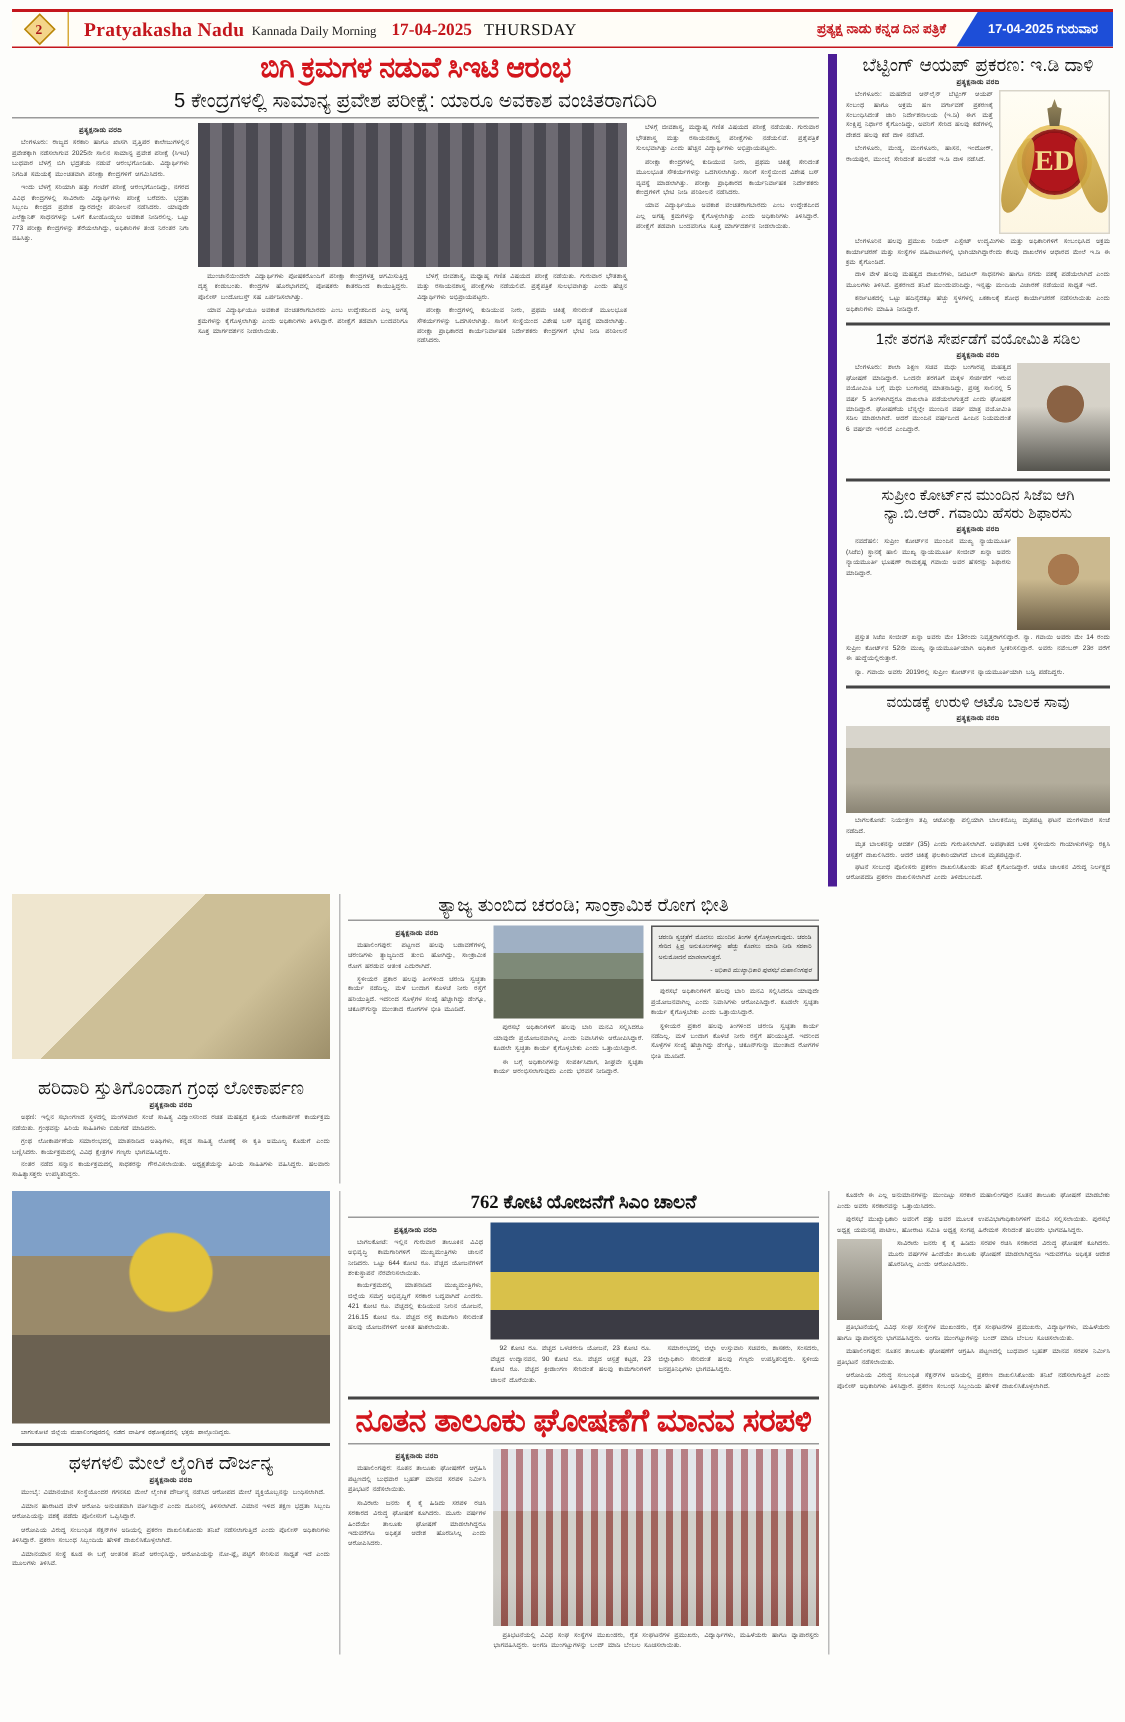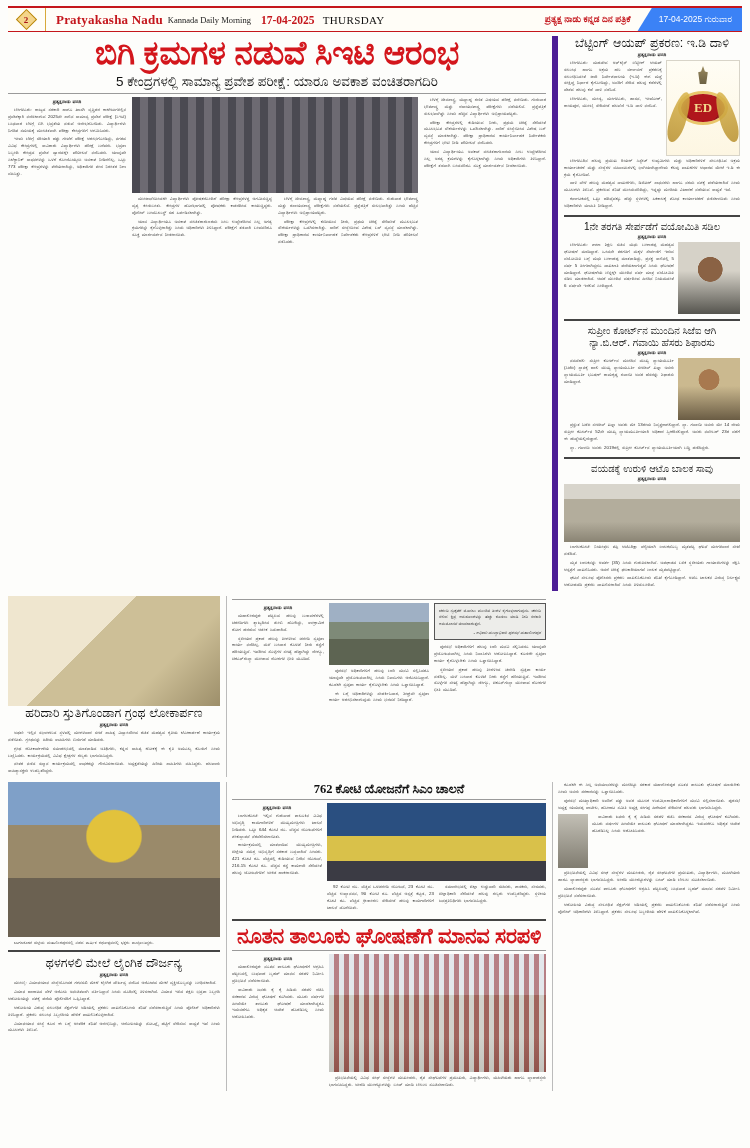--- a/index.html
+++ b/index.html
@@ -60,43 +60,43 @@
   }
   .mast-day {
     font-family: "Liberation Serif", serif;
     font-size: 11px; color: #111; margin-left: 8px; letter-spacing: .4px;
   }
   .mast-kn {
     font-size: 9px; color: #c4161c; font-weight: bold;
     margin-left: auto; margin-right: 6px; white-space: nowrap;
   }
   .mast-redtab {
-    background: #3b82f6; color: #fff;
-    font-size: 8.5px; font-weight: normal;
+    background: #1d4ed8; color: #fff;
+    font-size: 8.5px; font-weight: bold;
     height: 26px; display: flex; align-items: center;
     padding: 0 10px 0 22px;
     clip-path: polygon(16px 0, 100% 0, 100% 100%, 0 100%);
     white-space: nowrap;
     flex: 0 0 auto;
   }
 
   
   .kn { font-size: 4.4px; line-height: 1.55; color: #2b2b2b; text-align: justify;
         word-spacing: 1px; letter-spacing: .05px; }
   .kn p { margin-bottom: 2px; text-indent: 6px; }
   .byline {
     text-align: center; font-size: 4.6px; font-weight: bold;
     color: #1a1a1a; margin: 2px 0 3px 0; letter-spacing: .2px;
   }
   .rule { border-top: 1px solid #9a9a9a; margin: 4px 0; }
   .rule-thick { border-top: 2px solid #444; margin: 4px 0; }
 
   
   .hl-red-xl {
-    color: #d3161c; font-weight: bold; font-size: 33px;
+    color: #d3161c; font-weight: bold; font-size: 19px;
     letter-spacing: -.3px; line-height: 1.05; text-align: center;
   }
   .hl-sub-xl { font-size: 13.5px; color: #111; text-align: center; line-height: 1.15; margin-top: 3px; }
   .hl-blk-md { font-size: 12.5px; color: #111; font-weight: 500; line-height: 1.12; }
   .hl-blk-sm { font-size: 10px; color: #111; line-height: 1.15; }
   .hl-num { font-family: "Liberation Serif", serif; font-weight: bold; }
 
   
   .photo { position: relative; overflow: hidden; background: #c9c9c4; }
 
@@ -144,24 +144,24 @@
 
   
   .ed-emblem {
     width: 74px; height: 96px;
     border: 1px solid #d8d4c8;
     background: linear-gradient(180deg, #fffdf4 0%, #fdf6e2 100%);
     position: relative; display: flex; align-items: center; justify-content: center;
     flex: 0 0 auto;
   }
   .ed-emblem .ed-circ {
-    width: 44px; height: 28px; border-radius: 50%;
+    width: 44px; height: 44px; border-radius: 50%;
     background: radial-gradient(circle at 50% 50%, #b0161c 0 62%, #8d1116 63%, #c8a14a 100%);
     display: flex; align-items: center; justify-content: center;
-    color: #f3d98b; font-size: 13px; font-weight: bold;
+    color: #f3d98b; font-size: 19px; font-weight: bold;
     font-family: "Liberation Serif", serif;
     box-shadow: 0 0 0 3px #e9c66a;
   }
   .ed-emblem .ed-top {
     position: absolute; top: 5px; left: 50%; transform: translateX(-50%);
     width: 16px; height: 18px;
     background: linear-gradient(180deg, #9a8a5e, #6d6245);
     clip-path: polygon(50% 0, 62% 30%, 80% 35%, 70% 100%, 30% 100%, 20% 35%, 38% 30%);
   }
   .ed-emblem .ed-wreathL, .ed-emblem .ed-wreathR {
@@ -303,30 +303,31 @@
         <p>ಮೃತ ಬಾಲಕನನ್ನು ಆದರ್ಶ (35) ಎಂದು ಗುರುತಿಸಲಾಗಿದೆ. ಅಪಘಾತದ ಬಳಿಕ ಸ್ಥಳೀಯರು ಗಾಯಾಳುಗಳನ್ನು ರಕ್ಷಿಸಿ ಆಸ್ಪತ್ರೆಗೆ ದಾಖಲಿಸಿದರು. ಆದರೆ ಚಿಕಿತ್ಸೆ ಫಲಕಾರಿಯಾಗದೆ ಬಾಲಕ ಮೃತಪಟ್ಟಿದ್ದಾನೆ.</p>
         <p>ಘಟನೆ ಸಂಬಂಧ ಪೊಲೀಸರು ಪ್ರಕರಣ ದಾಖಲಿಸಿಕೊಂಡು ತನಿಖೆ ಕೈಗೊಂಡಿದ್ದಾರೆ. ಆಟೊ ಚಾಲಕನ ವಿರುದ್ಧ ನಿರ್ಲಕ್ಷ್ಯದ ಆರೋಪದಡಿ ಪ್ರಕರಣ ದಾಖಲಿಸಲಾಗಿದೆ ಎಂದು ತಿಳಿದುಬಂದಿದೆ.</p>
       </div>
     </div>
   </div>
 
   <div class="mid-row">
 
     <div style="width:212px;">
       <div class="photo ph-award" style="height:110px;"></div>
-      <div class="hl-blk-md hdr-center" style="margin-top:0;">ಹರಿದಾರಿ ಸ್ತುತಿಗೊಂಡಾಗ ಗ್ರಂಥ ಲೋಕಾರ್ಪಣ</div>
+      <div class="hl-blk-md hdr-center" style="margin-top:12px;">ಹರಿದಾರಿ ಸ್ತುತಿಗೊಂಡಾಗ ಗ್ರಂಥ ಲೋಕಾರ್ಪಣ</div>
       <div class="byline">ಪ್ರತ್ಯಕ್ಷನಾಡು ವರದಿ</div>
       <div class="kn">
         <p>ಅಥಣಿ: ಇಲ್ಲಿನ ಸಭಾಂಗಣದ ಸ್ಥಳದಲ್ಲಿ ಮಂಗಳವಾರ ಸಂಜೆ ಸಾಹಿತ್ಯ ವಿದ್ವಾಂಸರಿಂದ ರಚಿತ ಮಹತ್ವದ ಕೃತಿಯ ಲೋಕಾರ್ಪಣೆ ಕಾರ್ಯಕ್ರಮ ನಡೆಯಿತು. ಗ್ರಂಥವನ್ನು ಹಿರಿಯ ಸಾಹಿತಿಗಳು ಬಿಡುಗಡೆ ಮಾಡಿದರು.</p>
         <p>ಗ್ರಂಥ ಲೋಕಾರ್ಪಣೆಯ ಸಮಾರಂಭದಲ್ಲಿ ಮಾತನಾಡಿದ ಅತಿಥಿಗಳು, ಕನ್ನಡ ಸಾಹಿತ್ಯ ಲೋಕಕ್ಕೆ ಈ ಕೃತಿ ಅಮೂಲ್ಯ ಕೊಡುಗೆ ಎಂದು ಬಣ್ಣಿಸಿದರು. ಕಾರ್ಯಕ್ರಮದಲ್ಲಿ ವಿವಿಧ ಕ್ಷೇತ್ರಗಳ ಗಣ್ಯರು ಭಾಗವಹಿಸಿದ್ದರು.</p>
         <p>ನಂತರ ನಡೆದ ಸನ್ಮಾನ ಕಾರ್ಯಕ್ರಮದಲ್ಲಿ ಸಾಧಕರನ್ನು ಗೌರವಿಸಲಾಯಿತು. ಅಧ್ಯಕ್ಷತೆಯನ್ನು ಹಿರಿಯ ಸಾಹಿತಿಗಳು ವಹಿಸಿದ್ದರು. ಹಲವಾರು ಸಾಹಿತ್ಯಾಸಕ್ತರು ಉಪಸ್ಥಿತರಿದ್ದರು.</p>
       </div>
     </div>
 
     <div style="width:320px;" class="colsep">
+      <div class="hl-blk-md hdr-center">ತ್ಯಾಜ್ಯ ತುಂಬಿದ ಚರಂಡಿ; ಸಾಂಕ್ರಾಮಿಕ ರೋಗ ಭೀತಿ</div>
       <div class="rule" style="margin:3px 0;"></div>
       <div style="display:flex; gap:5px;">
         <div style="width:92px;">
           <div class="byline">ಪ್ರತ್ಯಕ್ಷನಾಡು ವರದಿ</div>
           <div class="kn">
             <p>ಮಹಾಲಿಂಗಪುರ: ಪಟ್ಟಣದ ಹಲವು ಬಡಾವಣೆಗಳಲ್ಲಿ ಚರಂಡಿಗಳು ತ್ಯಾಜ್ಯದಿಂದ ತುಂಬಿ ಹೋಗಿದ್ದು, ಸಾಂಕ್ರಾಮಿಕ ರೋಗ ಹರಡುವ ಆತಂಕ ಎದುರಾಗಿದೆ.</p>
             <p>ಸ್ಥಳೀಯರ ಪ್ರಕಾರ ಹಲವು ತಿಂಗಳಿಂದ ಚರಂಡಿ ಸ್ವಚ್ಛತಾ ಕಾರ್ಯ ನಡೆದಿಲ್ಲ. ಮಳೆ ಬಂದಾಗ ಕೊಳಚೆ ನೀರು ರಸ್ತೆಗೆ ಹರಿಯುತ್ತಿದೆ. ಇದರಿಂದ ಸೊಳ್ಳೆಗಳ ಸಂಖ್ಯೆ ಹೆಚ್ಚಾಗಿದ್ದು ಡೆಂಗ್ಯೂ, ಚಿಕೂನ್‌ಗುನ್ಯಾ ಮುಂತಾದ ರೋಗಗಳ ಭೀತಿ ಮೂಡಿದೆ.</p>
           </div>
         </div>
         <div style="width:100px;">

